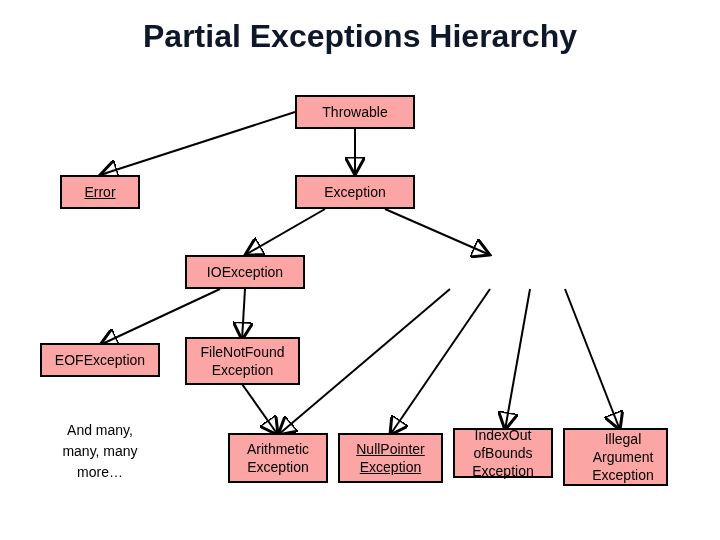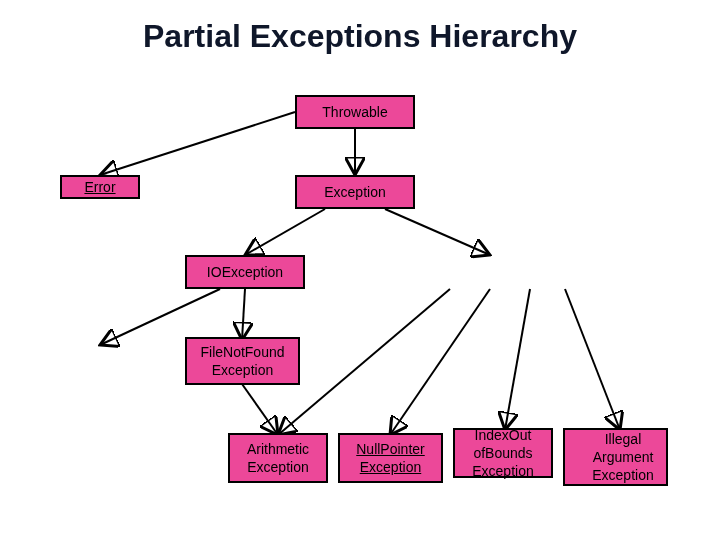--- a/index.html
+++ b/index.html
@@ -19,21 +19,21 @@
       color: #0f172a;
     }
     .diagram {
       position: relative;
       width: 720px;
       height: 460px;
     }
     .box {
       position: absolute;
       border: 2px solid #000;
-      background: #ec4899;
+      background: #fca5a5;
       text-align: center;
       font-size: 14px;
       font-weight: normal;
       display: flex;
       align-items: center;
       justify-content: center;
       padding: 4px 8px;
     }
     .label-only {
       position: absolute;
@@ -80,33 +80,36 @@
     <line x1="450" y1="224" x2="278" y2="370" stroke="#000" stroke-width="2" marker-end="url(#arrow)"></line>
     <line x1="490" y1="224" x2="390" y2="370" stroke="#000" stroke-width="2" marker-end="url(#arrow)"></line>
     <line x1="530" y1="224" x2="505" y2="365" stroke="#000" stroke-width="2" marker-end="url(#arrow)"></line>
     <line x1="565" y1="224" x2="620" y2="365" stroke="#000" stroke-width="2" marker-end="url(#arrow)"></line>
   </svg>
 
   <div class="box" style="left:295px; top:30px; width:120px; height:34px;">
     <span>Throwable</span>
   </div>
 
-  <div class="box" style="left:60px; top:110px; width:80px; height:24px;text-decoration:underline;">
+  <div class="box" style="left:60px; top:110px; width:80px; height:34px;text-decoration:underline;">
     <span>Error</span>
   </div>
 
   <div class="box" style="left:295px; top:110px; width:120px; height:34px;">
     <span>Exception</span>
   </div>
 
   <div class="box" style="left:185px; top:190px; width:120px; height:34px;text-align:right;">
     <span>IOException</span>
   </div>
 
 
+  <div class="box" style="left:40px; top:278px; width:120px; height:34px;">
+    <span>EOFException</span>
+  </div>
 
   <div class="box" style="left:185px; top:272px; width:115px; height:48px; white-space:pre-line; line-height:1.3;">
     <span>FileNotFound<br>Exception</span>
   </div>
 
   <div class="box" style="left:228px; top:368px; width:100px; height:50px; white-space:pre-line; line-height:1.3;">
     <span>Arithmetic<br>Exception</span>
   </div>
 
   <div class="box" style="left:338px; top:368px; width:105px; height:50px; white-space:pre-line; line-height:1.3;text-decoration:underline;">
@@ -114,14 +117,17 @@
   </div>
 
   <div class="box" style="left:453px; top:363px; width:100px; height:50px; white-space:pre-line; line-height:1.3;">
     <span>IndexOut<br>ofBounds<br>Exception</span>
   </div>
 
   <div class="box" style="left:563px; top:363px; width:105px; height:58px; white-space:pre-line; line-height:1.3;padding-left:23px;">
     <span>Illegal<br>Argument<br>Exception</span>
   </div>
 
+  <div class="label-only" style="left:35px; top:355px; width:130px; line-height:1.5;">
+    <span>And many,<br>many, many<br>more…</span>
+  </div>
 
 </div>
 
 </body></html>

